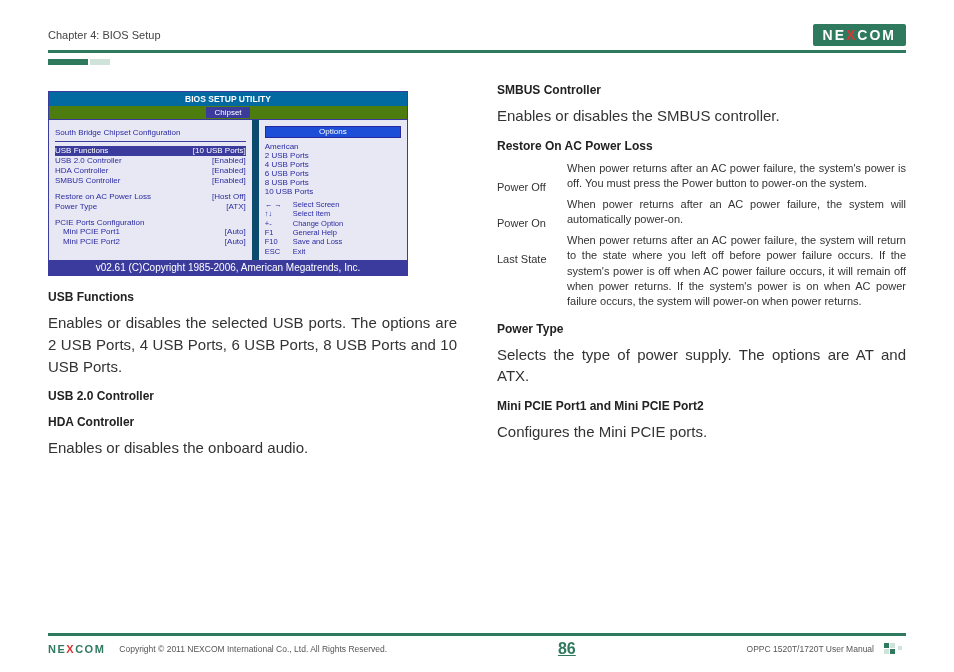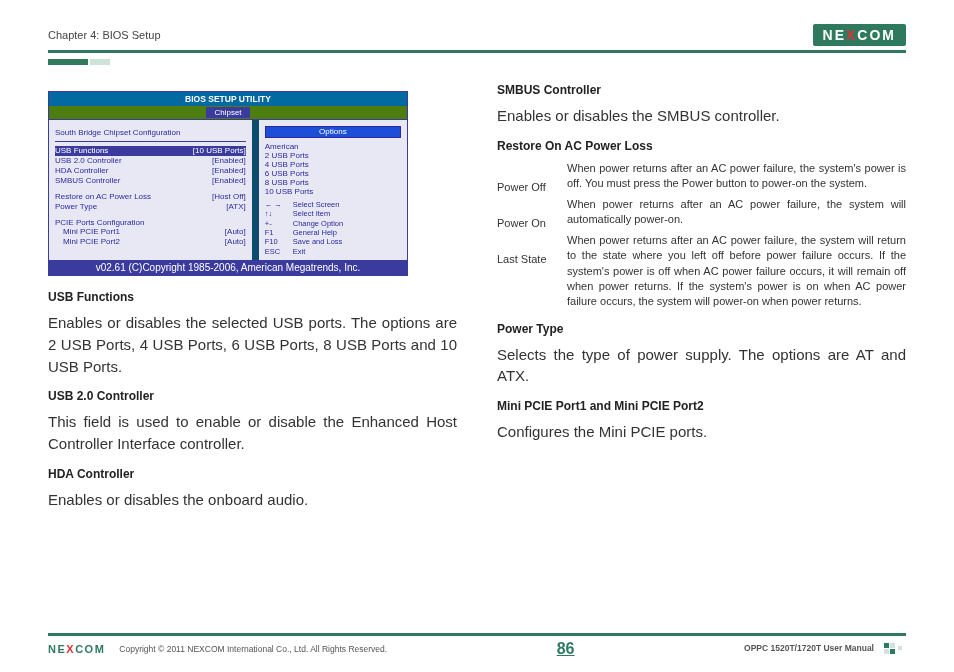--- a/index.html
+++ b/index.html
@@ -262,21 +262,20 @@
           </div>
         </div>
       </div>
       <div class="footer">v02.61 (C)Copyright 1985-2006, American Megatrends, Inc.</div>
     </div>
 
     <h4 class="section">USB Functions</h4>
     <p class="body">Enables or disables the selected USB ports. The options are 2 USB Ports, 4 USB Ports, 6 USB Ports, 8 USB Ports and 10 USB Ports.</p>
 
     <h4 class="section">USB 2.0 Controller</h4>
-    <p class="body">This field is used to enable or disable the Enhanced Host Controller Interface controller.</p>
 
     <h4 class="section">HDA Controller</h4>
     <p class="body">Enables or disables the onboard audio.</p>
   </div>
 
   <div class="col">
     <h4 class="section" style="margin-top:0">SMBUS Controller</h4>
     <p class="body">Enables or disables the SMBUS controller.</p>
 
     <h4 class="section">Restore On AC Power Loss</h4>
@@ -303,21 +302,21 @@
   </div>
 
 </div>
 
 <div class="footer-bar">
   <div style="display:flex;gap:14px;align-items:center;">
     <span class="logo-bot">NE<span class="x">X</span>COM</span>
     <span>Copyright © 2011 NEXCOM International Co., Ltd. All Rights Reserved.</span>
   </div>
   <span class="pagenum">86</span>
-  <div style="display:flex;gap:10px;align-items:flex-start;font-weight:bold;">
+  <div style="display:flex;gap:10px;align-items:center;">
     <span>OPPC 1520T/1720T User Manual</span>
     <span class="squares">
       <span class="sq" style="left:0;top:0"></span>
       <span class="sq" style="left:6px;top:0;background:#cfe3da"></span>
       <span class="sq" style="left:0;top:6px;background:#cfe3da"></span>
       <span class="sq" style="left:6px;top:6px"></span>
       <span class="sq" style="left:14px;top:3px;background:#cfe3da;width:4px;height:4px"></span>
     </span>
   </div>
 </div>

